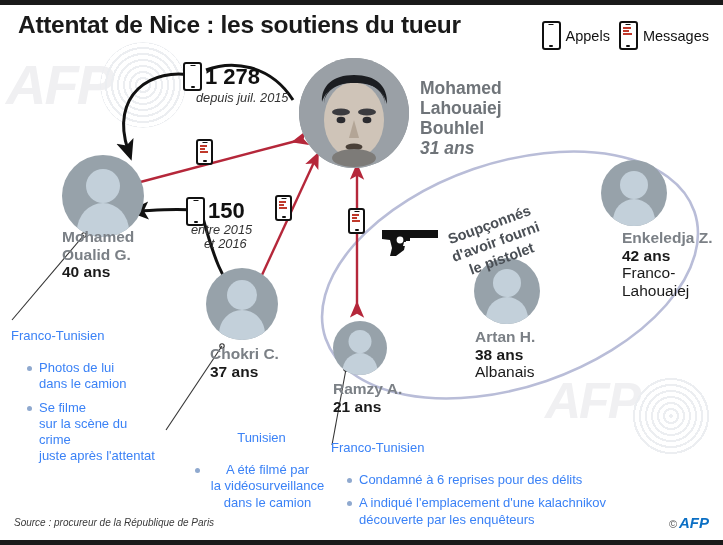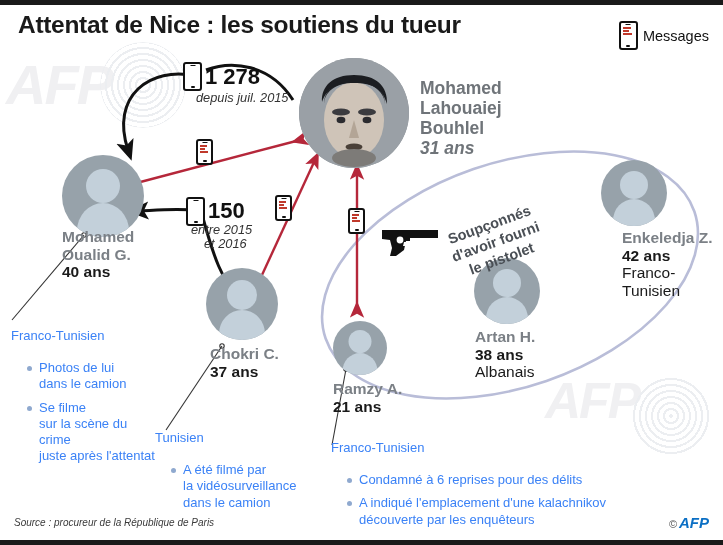--- a/index.html
+++ b/index.html
@@ -103,20 +103,28 @@
   <div class="rule-bottom"></div>
 
   <div class="wm wm-afp1">AFP</div>
   <div class="wm wm-afp2">AFP</div>
   <div class="wm-dot1"></div>
   <div class="wm-dot2"></div>
 
   <div class="title">Attentat de Nice : les soutiens du tueur</div>
 
   <div class="legend">
+    <div class="item">
+      <span class="phone big">
+        <span class="ear"></span>
+          <span class="screen"></span>
+          <span class="home"></span>
+      </span>
+      <span class="lbl">Appels</span>
+    </div>
     <div class="item">
       <span class="phone big">
         <span class="ear"></span>
         <span class="lines">
             <i></i>
             <i></i>
             <i></i>
           </span>
         <span class="home"></span>
       </span>
@@ -273,41 +281,41 @@
   </div>
 
   <div class="avatar" style="left:601px;top:160px;width:66px;height:66px;">
     <div class="head" style="top:11px;width:28px;height:28px;"></div>
     <div class="body" style="top:39px;width:42px;height:31px;"></div>
   </div>
   <div class="nm" style="left:590px;top:229px;margin-left:32px;">
     <div>Enkeledja Z.</div>
     <div class="bold">42 ans</div>
     <div style="color:#1a1a1a;font-weight:normal;white-space:pre-line;">Franco-
-Tunisien</div>
+Lahouaiej</div>
   </div>
 
   <div class="suspect-note" style="left:443px;top:232px;">
     <div>Soupçonnés</div>
     <div>d'avoir fourni</div>
     <div>le pistolet</div>
   </div>
 
   <div class="block" style="left:11px;top:328px;width:160px;">
     <div class="natl">Franco-Tunisien</div>
     <ul>
       <li style="white-space:pre-line;">Photos de lui
 dans le camion</li>
       <li style="white-space:pre-line;">Se filme
 sur la scène du crime
 juste après l'attentat</li>
     </ul>
   </div>
 
-  <div class="block" style="left:155px;top:430px;width:165px;">
+  <div class="block" style="left:179px;top:430px;width:165px;text-align:center;">
     <div class="natl">Tunisien</div>
     <ul>
       <li style="white-space:pre-line;">A été filmé par
 la vidéosurveillance
 dans le camion</li>
     </ul>
   </div>
 
   <div class="block" style="left:331px;top:440px;width:380px;">
     <div class="natl">Franco-Tunisien</div>

